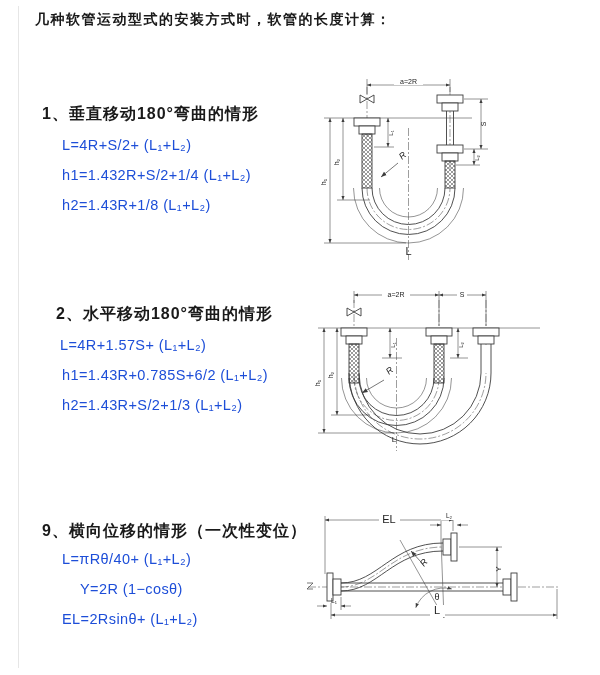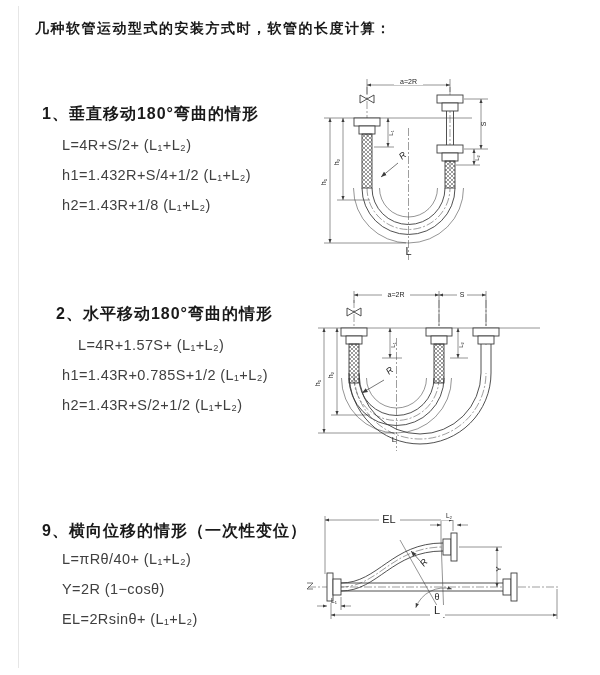--- a/index.html
+++ b/index.html
@@ -3,46 +3,46 @@
 <meta charset="utf-8">
 <style>
   html,body{margin:0;padding:0;}
   body{
     width:600px;height:675px;position:relative;overflow:hidden;
     background:#ffffff;color:#1a1a1a;
     font-family:"Liberation Sans","DejaVu Sans",sans-serif;
   }
   .abs{position:absolute;}
   .page-edge{position:absolute;left:18px;top:6px;width:1px;height:662px;background:#e6e6e6;}
-  .title{left:35px;top:20px;font-size:14px;font-weight:bold;letter-spacing:1.5px;white-space:nowrap;}
+  .title{left:35px;top:11px;font-size:14px;font-weight:bold;letter-spacing:1.5px;white-space:nowrap;}
   .sec-h{font-size:16px;font-weight:bold;letter-spacing:1px;white-space:nowrap;}
-  .formula{font-size:14.5px;letter-spacing:.4px;white-space:nowrap;color:#404040;}
+  .formula{font-size:14.5px;letter-spacing:.4px;white-space:nowrap;color:#1d4ed8;}
   svg.diag{position:absolute;}
   svg text{fill:#222;stroke:none;font-family:"Liberation Sans","DejaVu Sans",sans-serif;}
 </style>
 </head>
 <body>
 
 <div class="page-edge"></div>
 
 <div class="abs title">几种软管运动型式的安装方式时，软管的长度计算：</div>
 
 <div class="abs sec-h" style="left:42px;top:104px">1、垂直移动180°弯曲的情形</div>
 <div class="abs formula" style="left:62px;top:137px">L=4R+S/2+ (L₁+L₂)</div>
-<div class="abs formula" style="left:62px;top:167px">h1=1.432R+S/4+1/2 (L₁+L₂)</div>
+<div class="abs formula" style="left:62px;top:167px">h1=1.432R+S/2+1/4 (L₁+L₂)</div>
 <div class="abs formula" style="left:62px;top:197px">h2=1.43R+1/8 (L₁+L₂)</div>
 
 <div class="abs sec-h" style="left:56px;top:304px">2、水平移动180°弯曲的情形</div>
-<div class="abs formula" style="left:78px;top:337px">L=4R+1.57S+ (L₁+L₂)</div>
-<div class="abs formula" style="left:62px;top:367px">h1=1.43R+0.785S+1/2 (L₁+L₂)</div>
-<div class="abs formula" style="left:62px;top:397px">h2=1.43R+S/2+1/2 (L₁+L₂)</div>
+<div class="abs formula" style="left:60px;top:337px">L=4R+1.57S+ (L₁+L₂)</div>
+<div class="abs formula" style="left:62px;top:367px">h1=1.43R+0.785S+6/2 (L₁+L₂)</div>
+<div class="abs formula" style="left:62px;top:397px">h2=1.43R+S/2+1/3 (L₁+L₂)</div>
 
 <div class="abs sec-h" style="left:42px;top:521px">9、横向位移的情形（一次性变位）</div>
 <div class="abs formula" style="left:62px;top:551px">L=πRθ/40+ (L₁+L₂)</div>
-<div class="abs formula" style="left:62px;top:581px">Y=2R (1−cosθ)</div>
+<div class="abs formula" style="left:80px;top:581px">Y=2R (1−cosθ)</div>
 <div class="abs formula" style="left:62px;top:611px">EL=2Rsinθ+ (L₁+L₂)</div>
 
 <svg class="diag" style="left:310px;top:70px" width="290" height="195" viewBox="0 0 290 195">
   <defs>
     <pattern id="h1p" width="4" height="4" patternUnits="userSpaceOnUse">
       <path d="M0,0 L4,4 M4,0 L0,4" stroke="#555" stroke-width="0.6"></path>
     </pattern>
     <marker id="ar1" viewBox="0 0 10 10" refX="9" refY="5" markerWidth="9" markerHeight="9" orient="auto-start-reverse">
       <path d="M0,1.5 L9,5 L0,8.5 Z" fill="#3d3d3d"></path>
     </marker>

